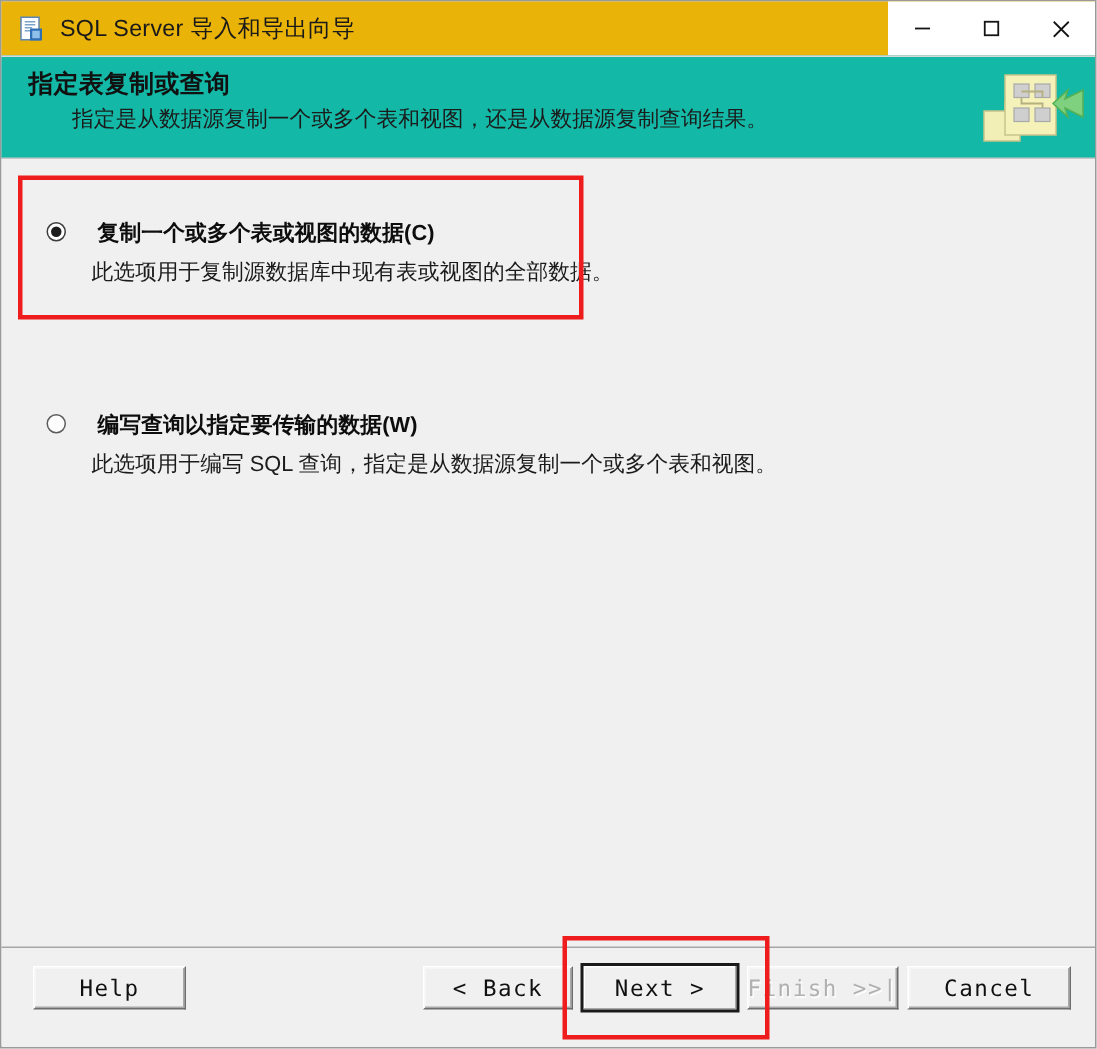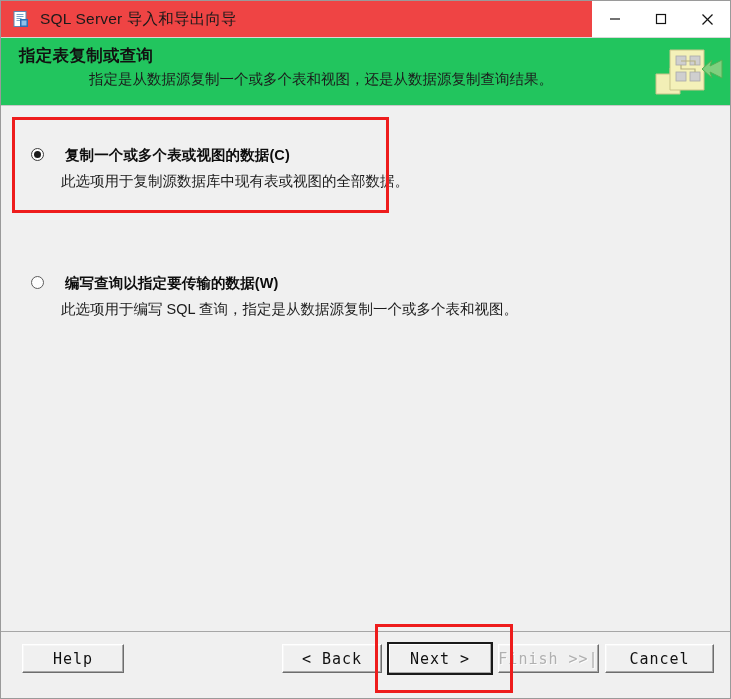--- a/index.html
+++ b/index.html
@@ -21,21 +21,21 @@
     height: 699px;
     box-sizing: border-box;
     border: 1px solid #9a9a9a;
     background: #f0f0f0;
   }
 
   
   .titlebar {
     position: relative;
     height: 36px;
-    background: #ef4444;
+    background: #eab308;
     display: flex;
     align-items: center;
   }
   .title-icon {
     margin-left: 11px;
     margin-right: 9px;
     width: 19px;
     height: 19px;
     position: relative;
     flex: none;
@@ -60,21 +60,21 @@
     align-items: center;
     justify-content: center;
     background: #ffffff;
   }
   .win-btn svg { display: block; }
 
   
   .header {
     position: relative;
     height: 69px;
-    background: #22c55e;
+    background: #14b8a6;
     border-top: 1px solid #d8d8d8;
     border-bottom: 1px solid #c8c8c8;
     box-sizing: border-box;
     overflow: hidden;
   }
   .header-title {
     position: absolute;
     left: 18px;
     top: 7px;
     font-size: 16.5px;
@@ -82,21 +82,20 @@
     color: #111111;
     letter-spacing: 0.3px;
   }
   .header-sub {
     position: absolute;
     left: 47px;
     top: 32px;
     font-size: 14.5px;
     color: #1b1b1b;
     white-space: nowrap;
-    margin-left: 41px;
   }
   .header-icon {
     position: absolute;
     right: 6px;
     top: 6px;
     width: 76px;
     height: 60px;
   }
 
   

